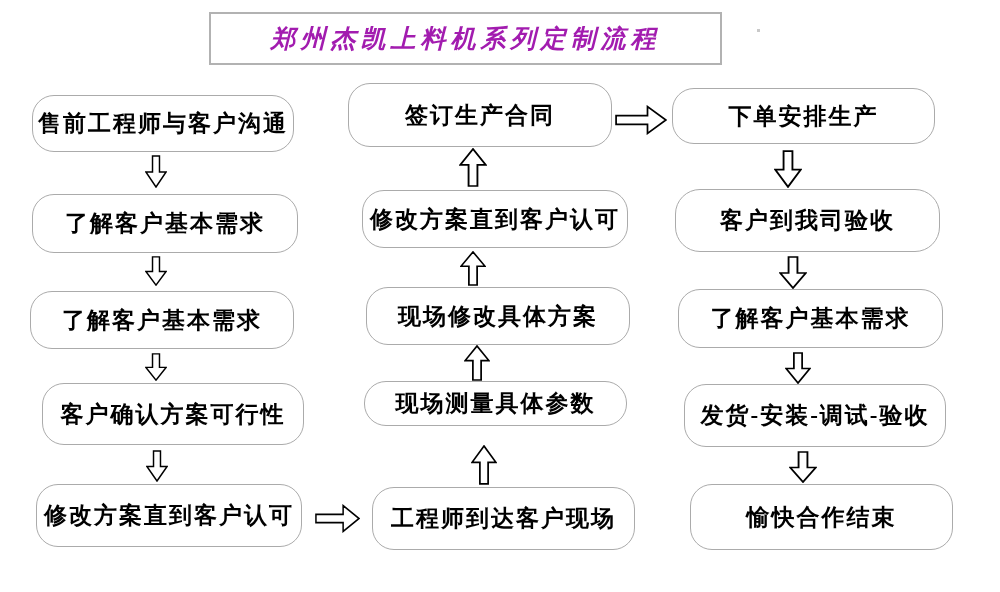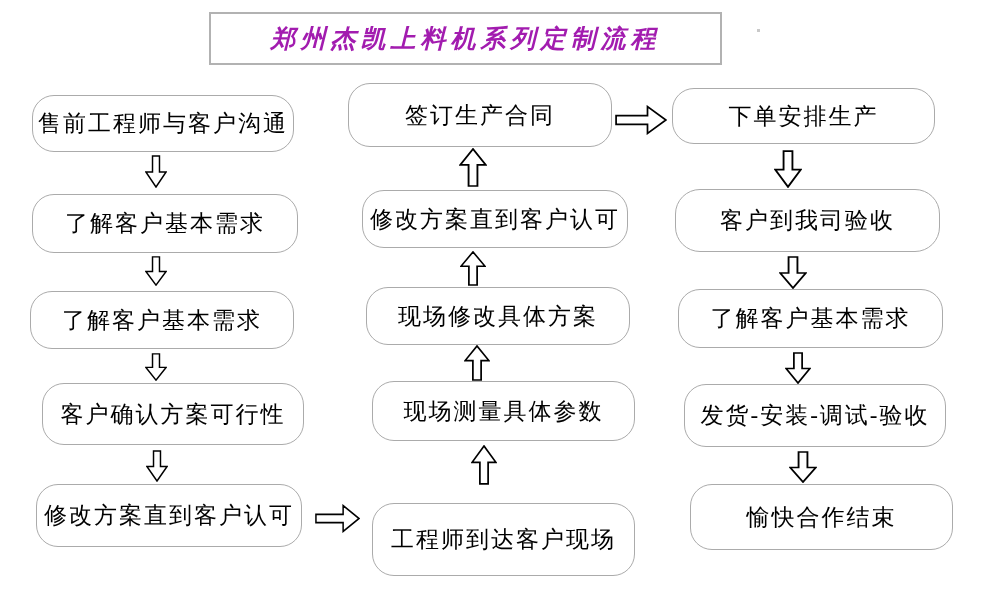--- a/index.html
+++ b/index.html
@@ -39,21 +39,21 @@
     border: 1px solid #ababab;
     border-radius: 22px;
     background: #ffffff;
     display: flex;
     align-items: center;
     justify-content: center;
     box-sizing: border-box;
   }
   .node span {
     font-size: 23px;
-    font-weight: normal;
+    font-weight: bold;
     letter-spacing: 2px;
     color: #000000;
     white-space: nowrap;
   }
   .arrow {
     position: absolute;
     display: block;
   }
   .arrow svg { display: block; width: 100%; height: 100%; }
   .stray-dot {
@@ -91,24 +91,24 @@
 
   <div class="node" style="left:348px;top:83px;width:264px;height:64px;">
     <span>签订生产合同</span>
   </div>
   <div class="node" style="left:362px;top:190px;width:266px;height:58px;">
     <span>修改方案直到客户认可</span>
   </div>
   <div class="node" style="left:366px;top:287px;width:264px;height:58px;">
     <span>现场修改具体方案</span>
   </div>
-  <div class="node" style="left:372px;top:381px;width:263px;height:60px;text-align:right;">
+  <div class="node" style="left:364px;top:381px;width:263px;height:45px;text-align:right;">
     <span>现场测量具体参数</span>
   </div>
-  <div class="node" style="left:372px;top:487px;width:263px;height:73px;margin-top:16px;">
+  <div class="node" style="left:372px;top:487px;width:263px;height:63px;">
     <span>工程师到达客户现场</span>
   </div>
 
   <div class="node" style="left:672px;top:88px;width:263px;height:56px;">
     <span>下单安排生产</span>
   </div>
   <div class="node" style="left:675px;top:189px;width:265px;height:63px;border-radius:25px;">
     <span>客户到我司验收</span>
   </div>
   <div class="node" style="left:678px;top:289px;width:265px;height:59px;">

